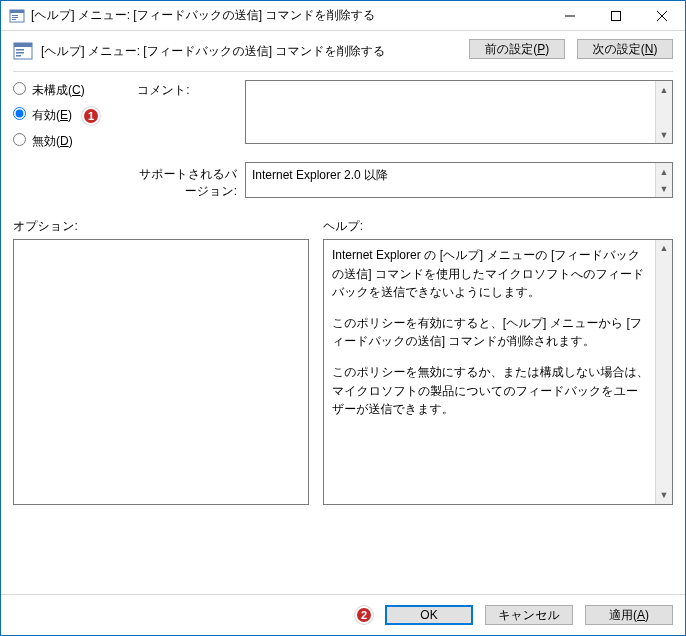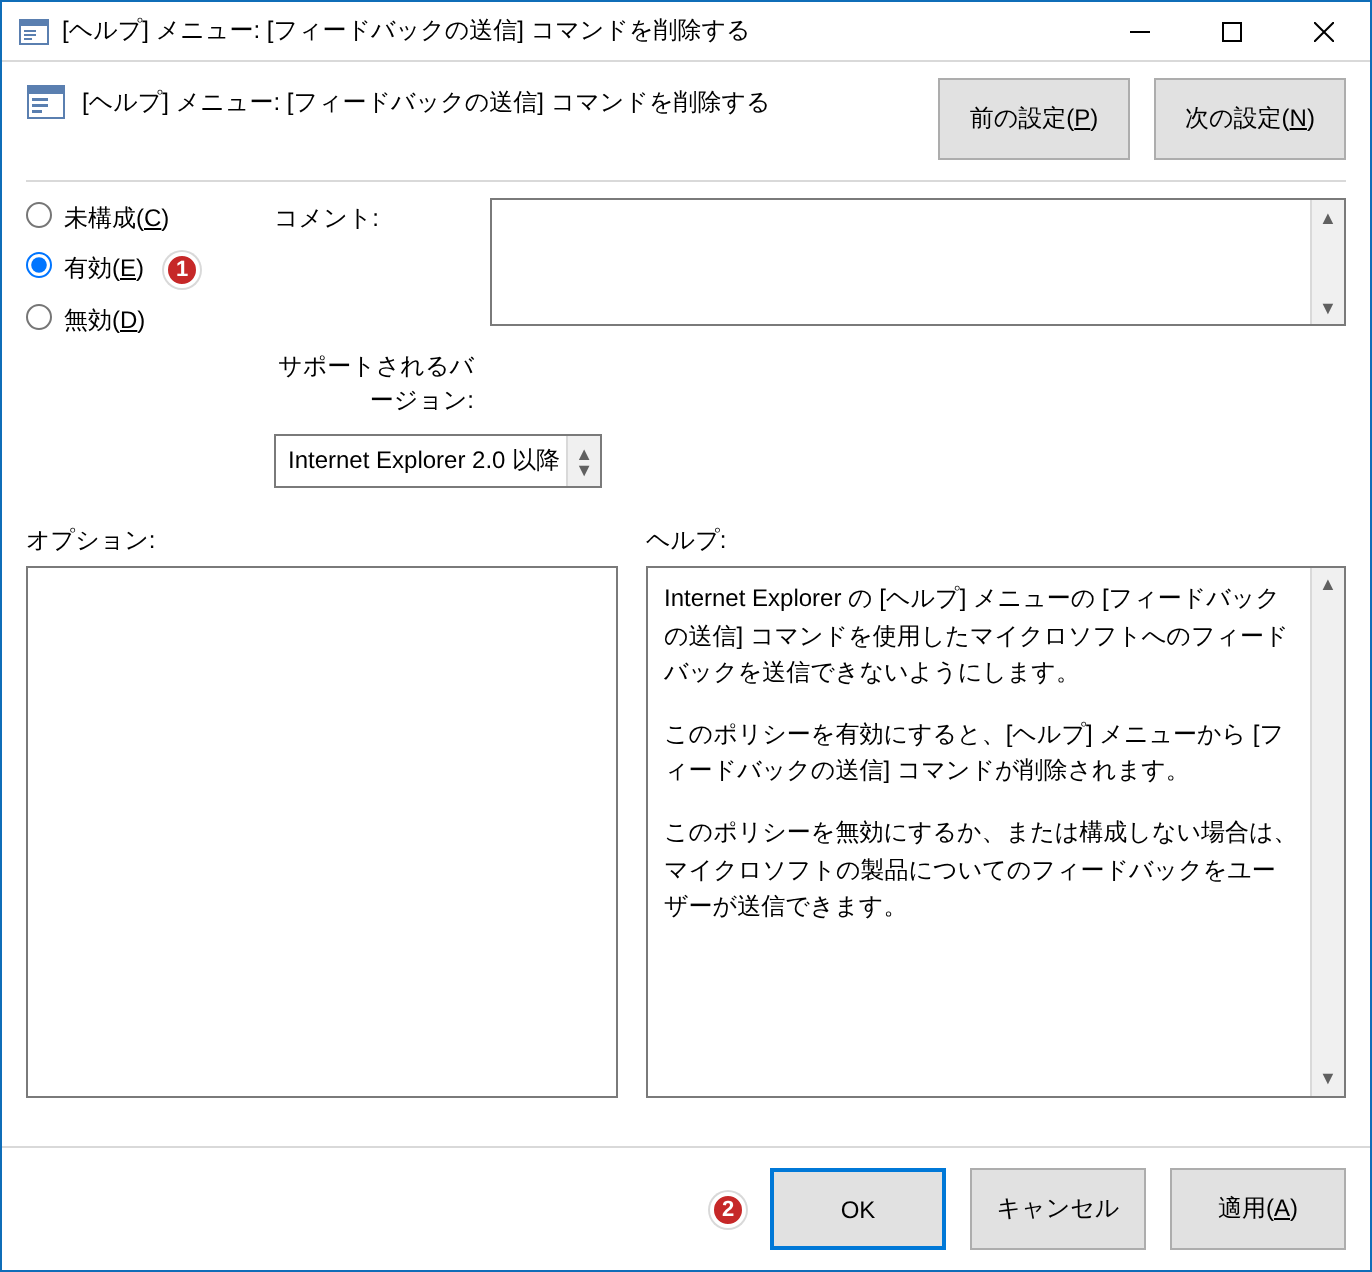--- a/index.html
+++ b/index.html
@@ -43,21 +43,21 @@
     gap: 8px;
   }
   .header-icon {
     width: 20px; height: 20px;
     margin-top:2px;
     display:flex;align-items:center;justify-content:center;
   }
   .header-title { margin-top:4px; font-size:12px; }
   .nav-btns { margin-left:auto; display:flex; gap:12px; }
   .btn {
-    height: 41px;
+    height: 20px;
     min-width: 96px;
     border: 1px solid #adadad;
     background: #e1e1e1;
     font-size: 12px;
     padding: 0 10px;
     display:inline-flex;align-items:center;justify-content:center;
     cursor:default;
   }
   .btn u{text-decoration:underline;}
   hr.sep { border:none; border-top:1px solid #d9d9d9; margin:10px 0 8px 0;}
@@ -77,21 +77,21 @@
   .comment-col{flex:1;display:flex;flex-direction:column;gap:6px;}
   .comment-col .lbl-row{display:flex;align-items:flex-start;gap:8px;}
   .comment-col .lbl{width:100px;padding-top:2px;}
   .textbox{
     flex:1;height:64px;border:1px solid #7a7a7a;background:#fff;position:relative;
   }
   .sb-v{position:absolute;right:0;top:0;bottom:0;width:17px;background:#f0f0f0;border-left:1px solid #d9d9d9;}
   .sb-arrow{position:absolute;left:0;right:0;height:17px;display:flex;align-items:center;justify-content:center;color:#606060;font-size:9px;}
   .sb-arrow.top{top:0;}
   .sb-arrow.bot{bottom:0;}
-  .supported-row{display:flex;align-items:flex-start;gap:8px;margin-top:2px;flex-direction:column;}
+  .supported-row{display:flex;align-items:flex-start;gap:8px;margin-top:12px;}
   .supported-label{width:100px;text-align:right;padding-top:4px;}
   .supported-box{
     flex:1;height:36px;border:1px solid #7a7a7a;background:#fff;position:relative;padding:4px 20px 4px 6px;
   }
   .labels-row{display:flex;margin-top:18px;}
   .labels-row .opt-label{width:310px;}
   .panes{display:flex;gap:14px;margin-top:4px;}
   .pane{
     border:1px solid #7a7a7a;background:#fff;height:266px;position:relative;
   }

